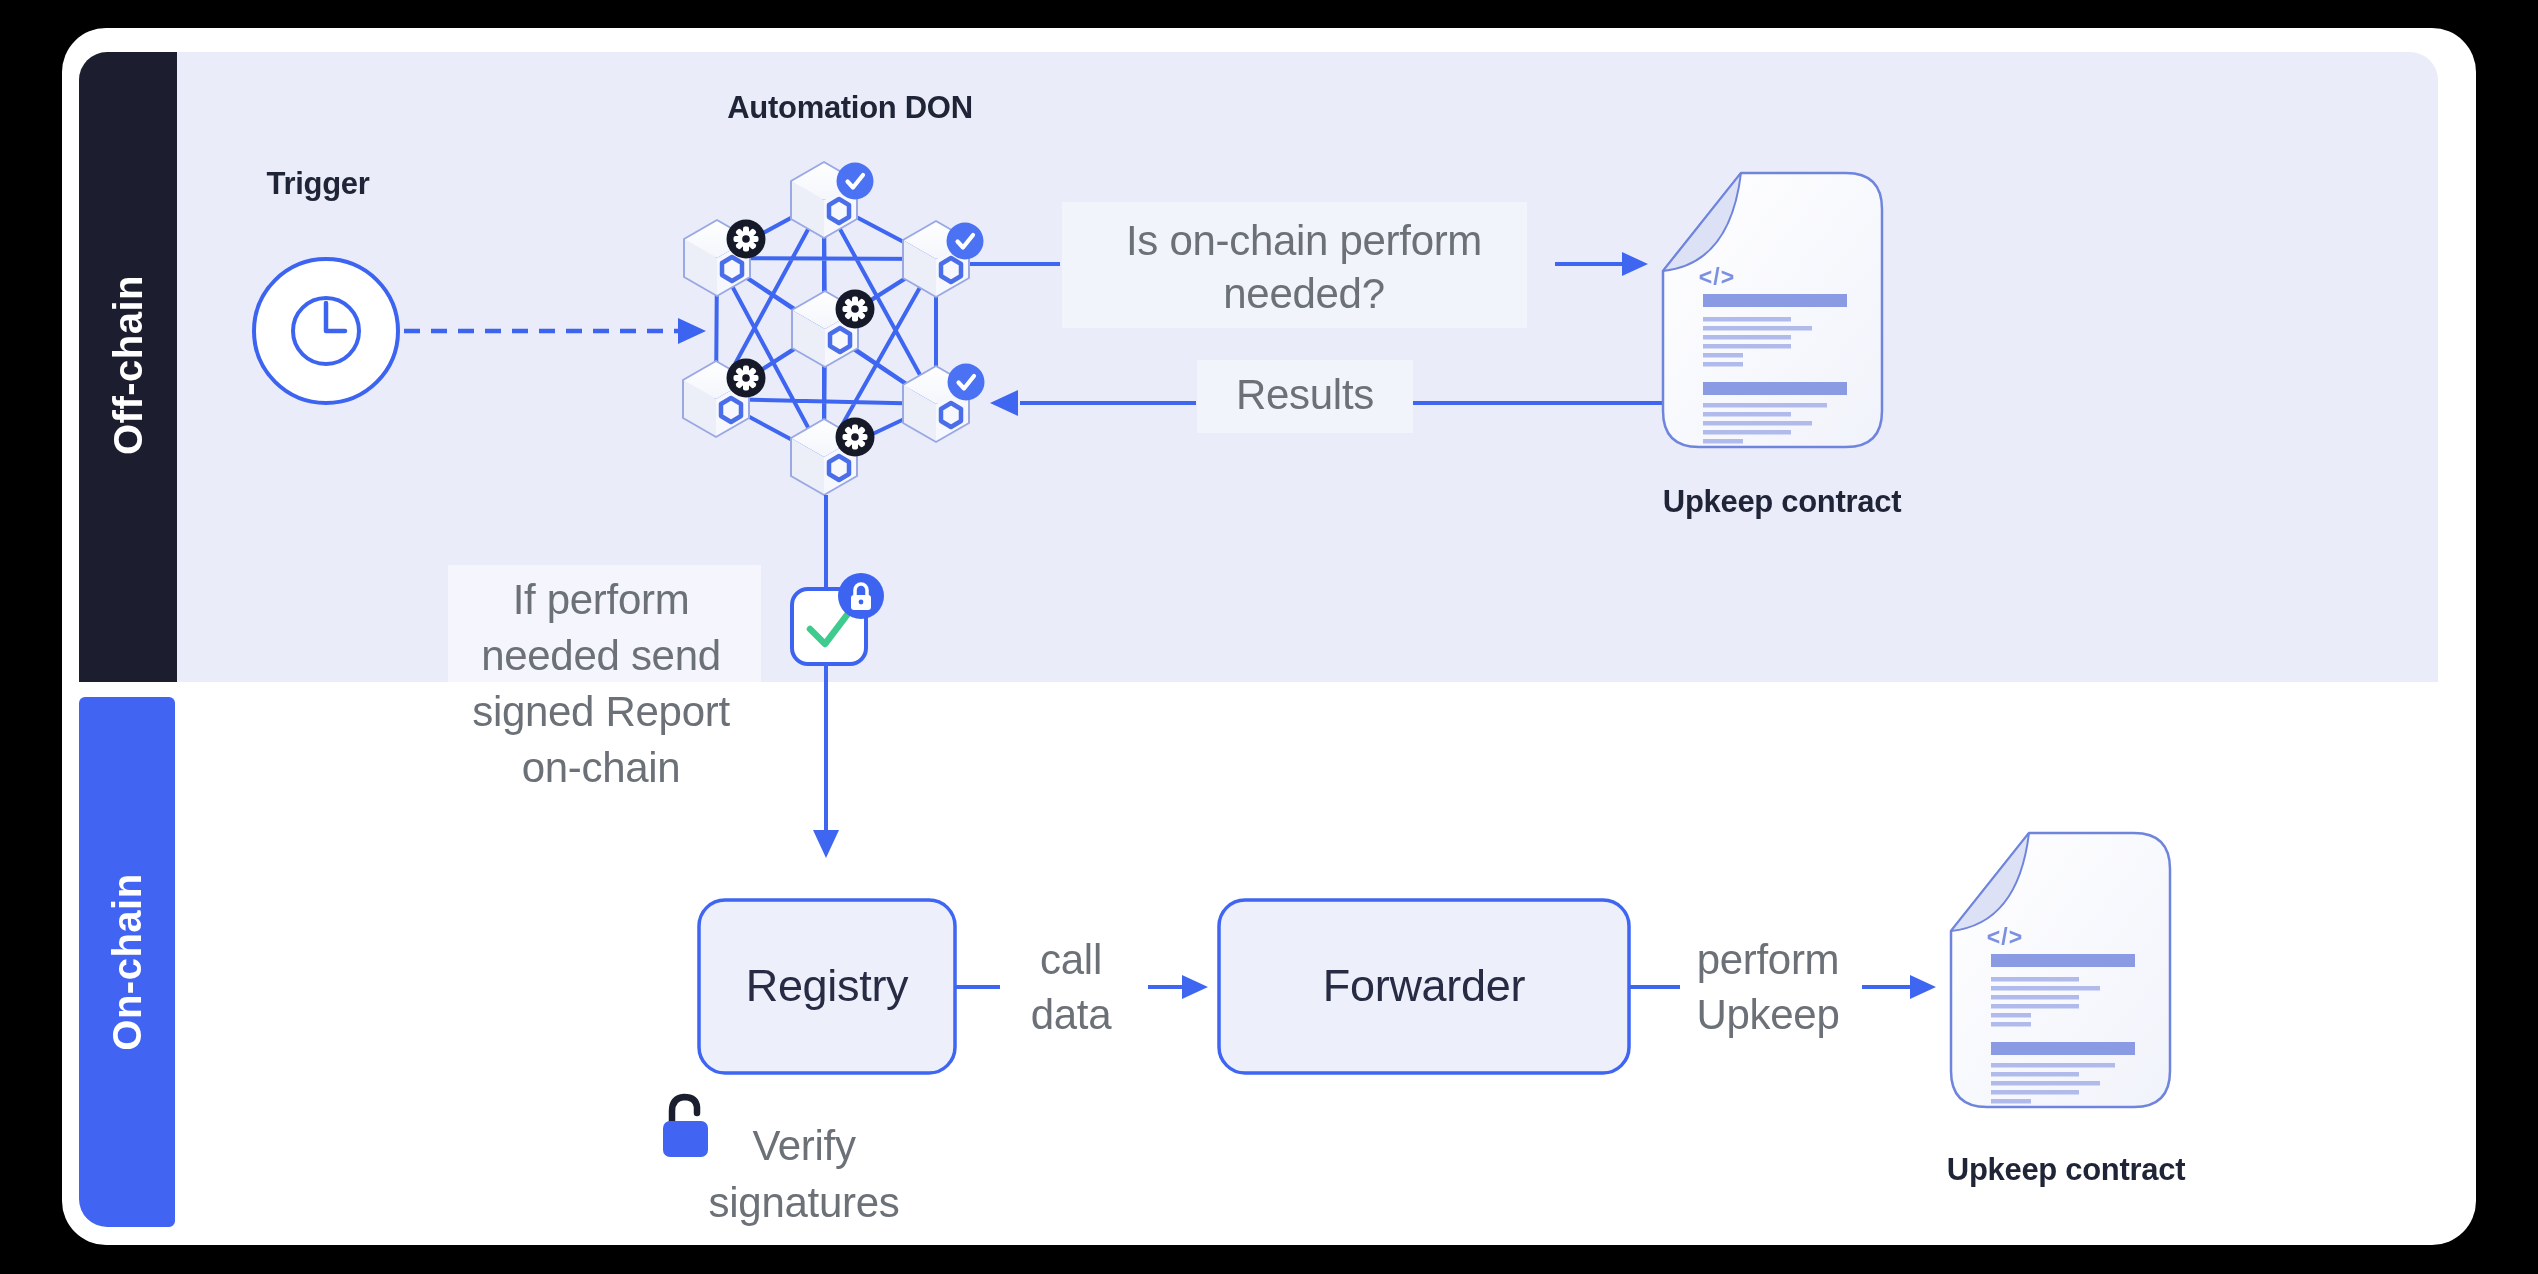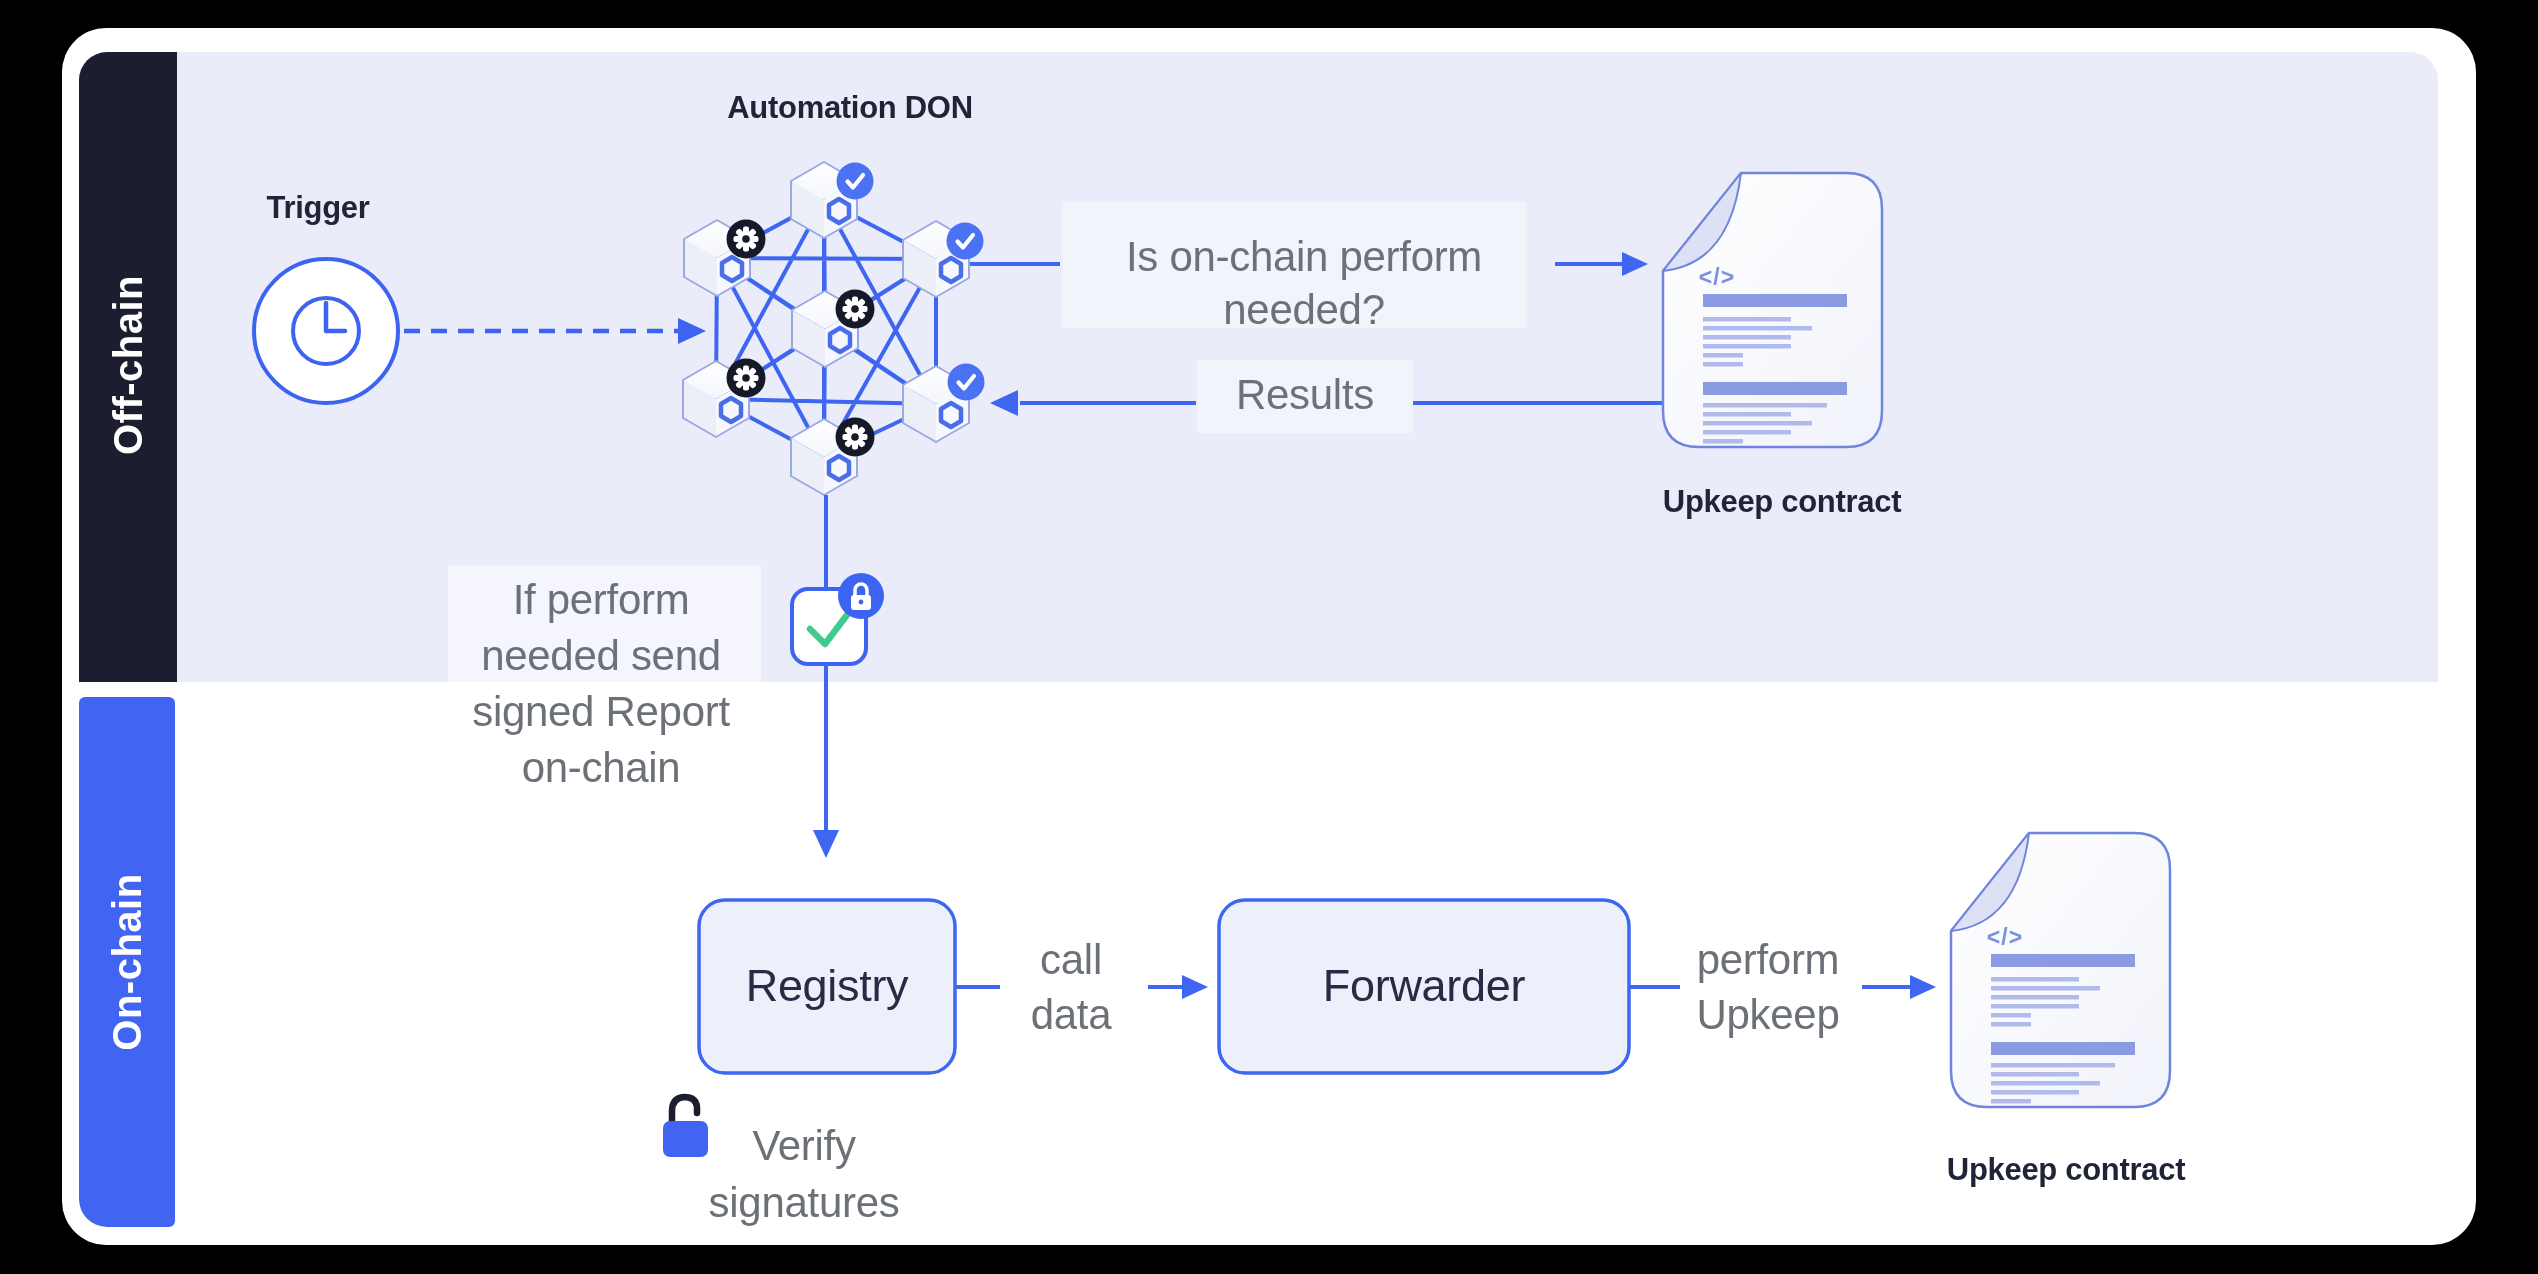--- a/index.html
+++ b/index.html
@@ -217,24 +217,24 @@
 
     <g>
       <path d="M672,1121 V1111 Q672,1098 684,1097 Q696,1097 697,1107 V1113" fill="none" stroke="#1B1E2E" stroke-width="6.5" stroke-linecap="round"></path>
       <rect x="663" y="1121" width="45" height="36" rx="7" fill="#4164F2"></rect>
     </g>
   </svg>
 
   <div class="lbl rot t-white" style="left:128px;top:365px;">Off-chain</div>
   <div class="lbl rot t-white" style="left:127px;top:962px;">On-chain</div>
 
-  <div class="lbl t-dark" style="left:318px;top:208px;">Trigger</div>
+  <div class="lbl t-dark" style="left:318px;top:184px;">Trigger</div>
   <div class="lbl t-dark" style="left:850px;top:108px;">Automation DON</div>
 
-  <div class="lbl t-gray" style="left:1304px;top:284px;">Is on-chain perform
+  <div class="lbl t-gray" style="left:1304px;top:268px;">Is on-chain perform
 needed?</div>
   <div class="lbl t-gray" style="left:1305px;top:395px;">Results</div>
   <div class="lbl t-dark" style="left:1782px;top:502px;">Upkeep contract</div>
   <div class="lbl t-gray lh-report" style="left:601px;top:684px;">If perform
 needed send
 signed Report
 on-chain</div>
 
   <div class="lbl t-box" style="left:827px;top:986px;">Registry</div>
   <div class="lbl t-gray lh-note" style="left:1071px;top:987px;">call

